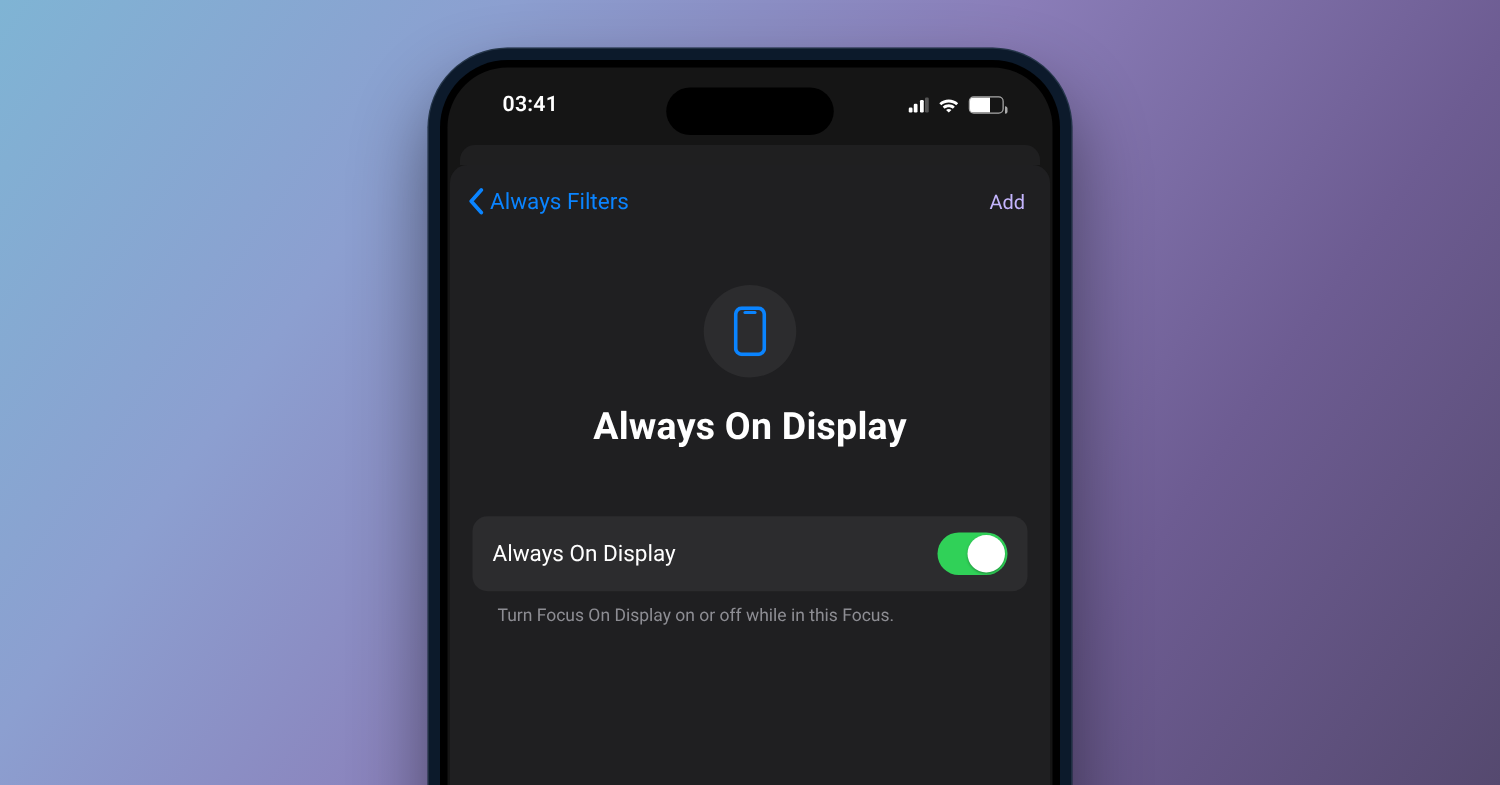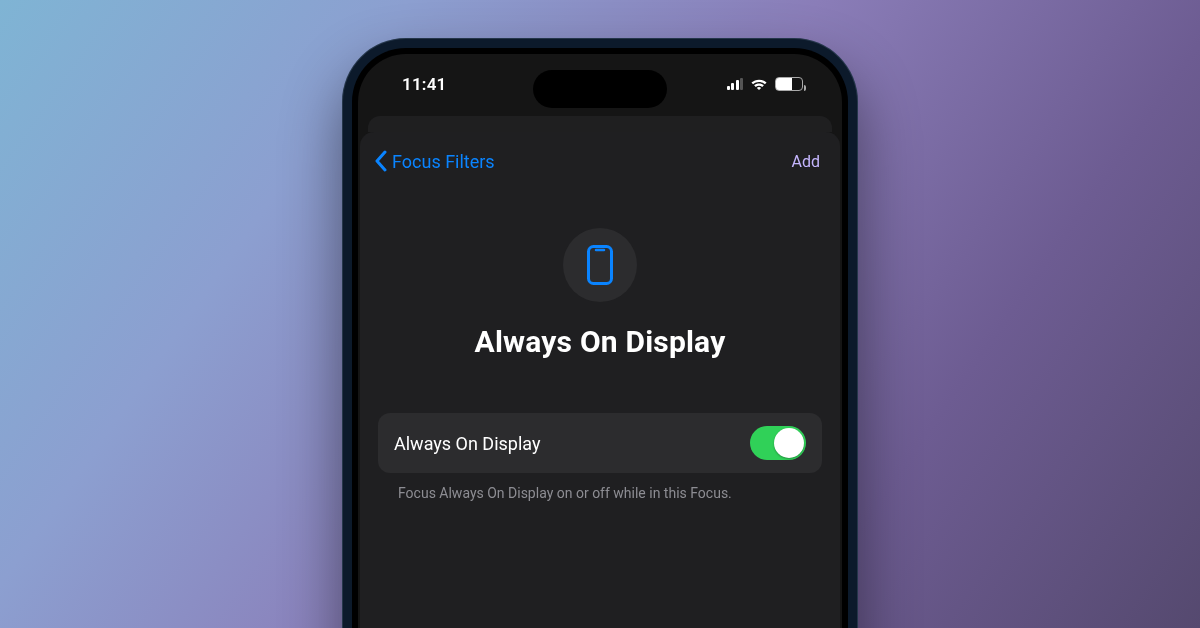--- a/index.html
+++ b/index.html
@@ -151,21 +151,21 @@
 </style>
 </head>
 <body>
 
 <div class="phone">
   <div class="bezel">
     <div class="screen">
       <div class="pill"></div>
 
       <div class="status-bar">
-        <div>11:41</div>
+        <div>03:41</div>
         <div class="status-right">
           <div class="cell-bars">
             <span></span>
               <span></span>
               <span></span>
               <span></span>
           </div>
           <svg class="wifi-icon" viewBox="0 0 20 14">
             <path d="M10 13.2 L7.6 10.8 C8.9 9.6 11.1 9.6 12.4 10.8 Z" fill="#fff"></path>
             <path d="M4.6 7.9 C7.6 5.1 12.4 5.1 15.4 7.9 L13.6 9.7 C11.6 7.9 8.4 7.9 6.4 9.7 Z" fill="#fff"></path>
@@ -181,21 +181,21 @@
       </div>
 
       <div class="sheet-back"></div>
 
       <div class="sheet">
         <div class="nav">
           <div class="nav-left">
             <svg class="nav-chevron" viewBox="0 0 12 22">
               <polyline points="10,2 2,11 10,20" fill="none" stroke="#0a84ff" stroke-width="3" stroke-linecap="round" stroke-linejoin="round"></polyline>
             </svg>
-            <span>Focus Filters</span>
+            <span>Always Filters</span>
           </div>
           <div class="nav-right">Add</div>
         </div>
 
         <div class="hero">
           <div class="hero-icon-wrap">
             <svg class="hero-icon" viewBox="0 0 26 40">
               <rect x="1.5" y="1.5" width="23" height="37" rx="5" ry="5" fill="none" stroke="#0a84ff" stroke-width="3"></rect>
               <line x1="9" y1="5" x2="17" y2="5" stroke="#0a84ff" stroke-width="2.5" stroke-linecap="round"></line>
             </svg>
@@ -203,19 +203,19 @@
           <div class="hero-title">Always On Display</div>
         </div>
 
         <div class="row-group">
           <div class="row">
             <div class="row-label">Always On Display</div>
             <div class="toggle">
               <div class="toggle-knob"></div>
             </div>
           </div>
-          <div class="footer-text">Focus Always On Display on or off while in this Focus.</div>
+          <div class="footer-text">Turn Focus On Display on or off while in this Focus.</div>
         </div>
 
       </div>
     </div>
   </div>
 </div>
 
 </body></html>

